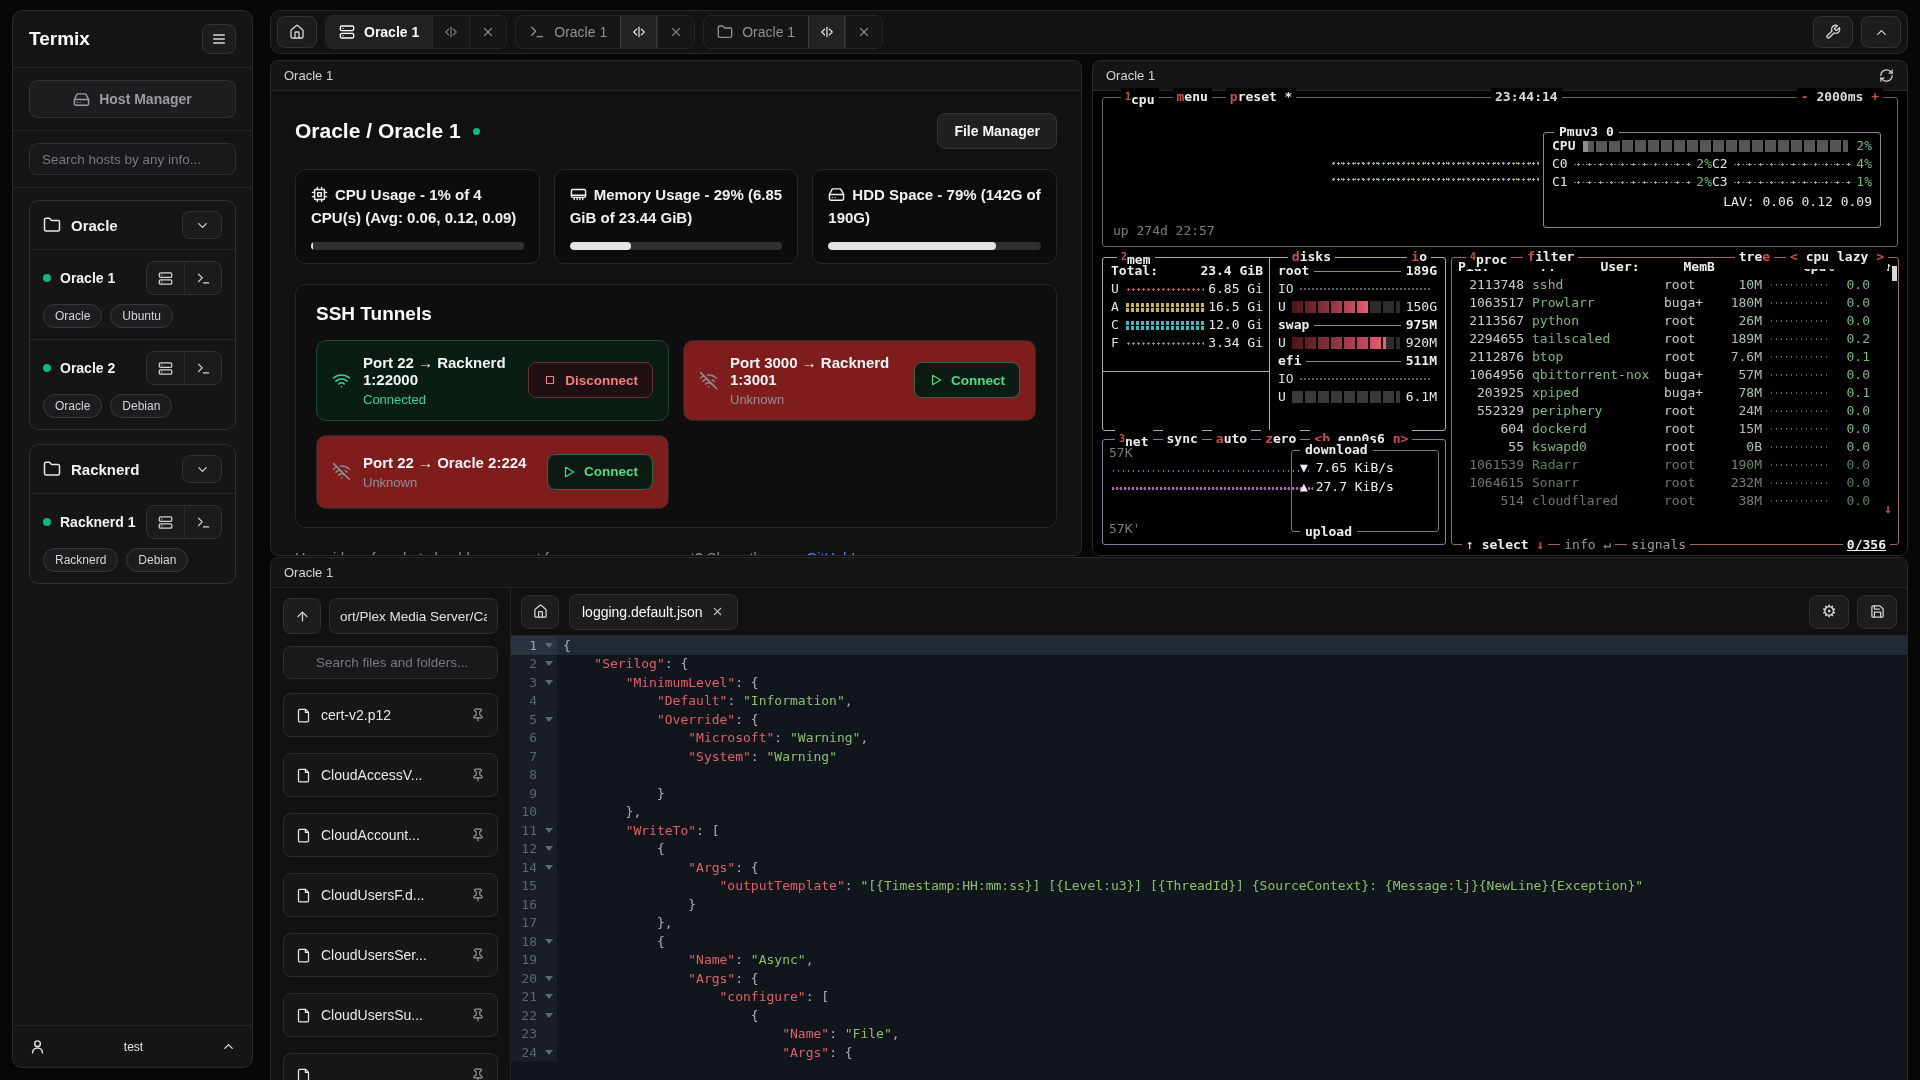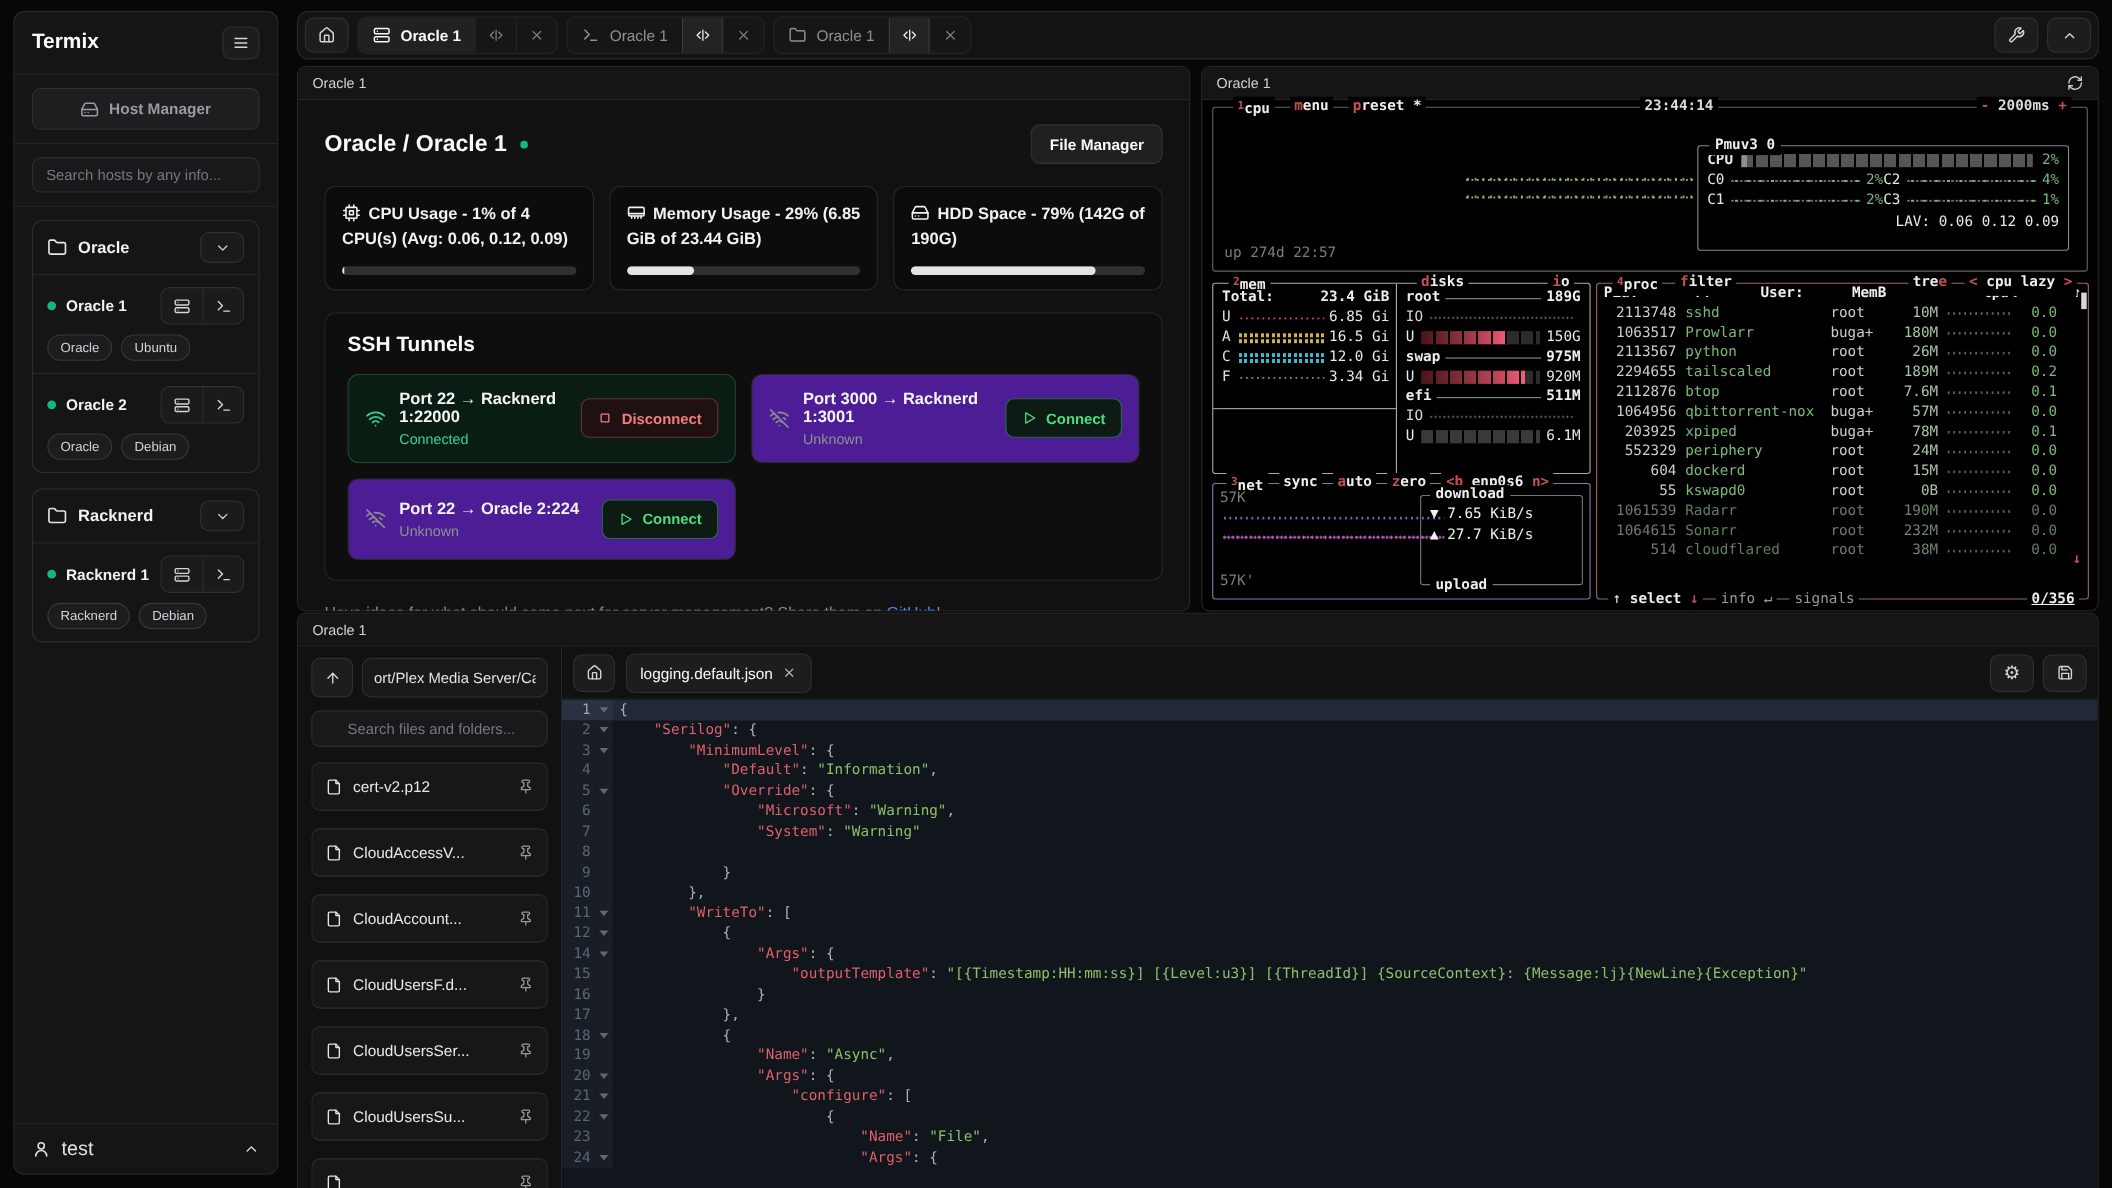--- a/index.html
+++ b/index.html
@@ -31,21 +31,21 @@
   .host-row { border-top:1px solid #272729; padding:11px 13px; }
   .host-top { display:flex; align-items:center; gap:9px; }
   .dot { width:8px; height:8px; border-radius:50%; background:#10b981; }
   .host-name { font-size:14px; font-weight:bold; color:#f2f2f4; flex:1; }
   .host-btns { display:flex; border:1px solid #313134; border-radius:8px; overflow:hidden; background:#1b1b1d; }
   .host-btns > div { width:37px; height:32px; display:flex; align-items:center; justify-content:center; color:#d6d6d8; }
   .host-btns > div + div { border-left:1px solid #2c2c2f; }
   .tags { display:flex; gap:8px; margin-top:9px; }
   .tag { font-size:12px; color:#d4d4d8; border:1px solid #39393d; background:#1d1d1f; border-radius:999px; padding:4px 11px; }
   .sb-user { border-top:1px solid #242426; padding:12px 16px; display:flex; align-items:center; gap:10px; color:#e2e2e4; }
-  .sb-user .uname { font-size:18px; flex:1; }
+  .sb-user .uname { font-size:12px; flex:1;text-align:center; }
 
   
   .tabbar { position:absolute; left:270px; top:10px; right:12px; height:44px; background:#131314;
     border:1px solid #29292b; border-radius:10px; display:flex; align-items:center; gap:8px; padding:0 6px; }
   .tb-home { width:40px; height:32px; }
   .tab { display:flex; align-items:stretch; height:34px; border:1px solid #262628; border-radius:8px; overflow:hidden; background:#161617; }
   .tab-main { display:flex; align-items:center; gap:9px; padding:0 13px; font-size:14px; color:#8f8f95; }
   .tab.active .tab-main { background:#212123; color:#fafafa; font-weight:bold; }
   .tab-seg { width:37px; display:flex; align-items:center; justify-content:center; color:#808086; border-left:1px solid #242426; }
   .tab-seg.on { background:#232325; color:#f0f0f2; border-left:1px solid #3c3c40; border-right:1px solid #3c3c40; }
@@ -68,21 +68,21 @@
     border-radius:8px; color:#fafafa; font-size:14px; font-weight:bold; }
   .stat-cards { display:flex; gap:14px; margin-top:20px; }
   .stat-card { flex:1; background:#0c0c0d; border:1px solid #262628; border-radius:10px; padding:13px 15px; }
   .stat-label { font-size:15px; font-weight:bold; color:#f2f2f4; line-height:1.55; }
   .stat-label svg { display:inline-block; vertical-align:-3px; margin-right:7px; }
   .pbar { margin-top:12px; height:8px; border-radius:4px; background:#303032; overflow:hidden; }
   .pfill { height:100%; background:#e4e4e7; border-radius:4px; }
   .tunnels-card { margin-top:20px; border:1px solid #262628; border-radius:10px; background:#0e0e0f; padding:18px 20px; }
   .tunnels-title { font-size:19px; font-weight:bold; color:#fafafa; }
   .tunnel-grid { display:grid; grid-template-columns:1fr 1fr; gap:14px; margin-top:15px; }
-  .tunnel { display:flex; align-items:center; gap:12px; border:1px solid #2a2a2d; background:#4c1d95; border-radius:10px; padding:13px 15px; min-height:74px; }
+  .tunnel { display:flex; align-items:center; gap:12px; border:1px solid #2a2a2d; background:#7f1d1d; border-radius:10px; padding:13px 15px; min-height:74px; }
   .tunnel.connected { background:#0a1d13; border-color:#1e4632; }
   .t-icon { color:#8a8a90; }
   .tunnel.connected .t-icon { color:#34d399; }
   .tunnel .icon-wifi { display:none; } .tunnel.connected .icon-wifi { display:block; }
   .t-info { flex:1; }
   .t-route { font-size:15px; font-weight:bold; color:#f4f4f6; }
   .t-status { font-size:13px; color:#8f8f95; margin-top:4px; }
   .tunnel.connected .t-status { color:#34d399; }
   .t-btn { height:36px; display:flex; align-items:center; gap:8px; padding:0 14px; border-radius:8px; font-size:13.5px; font-weight:bold; }
   .btn-connect { border:1px solid #2c6a4c; background:#0e1a14; color:#4ade80; }

